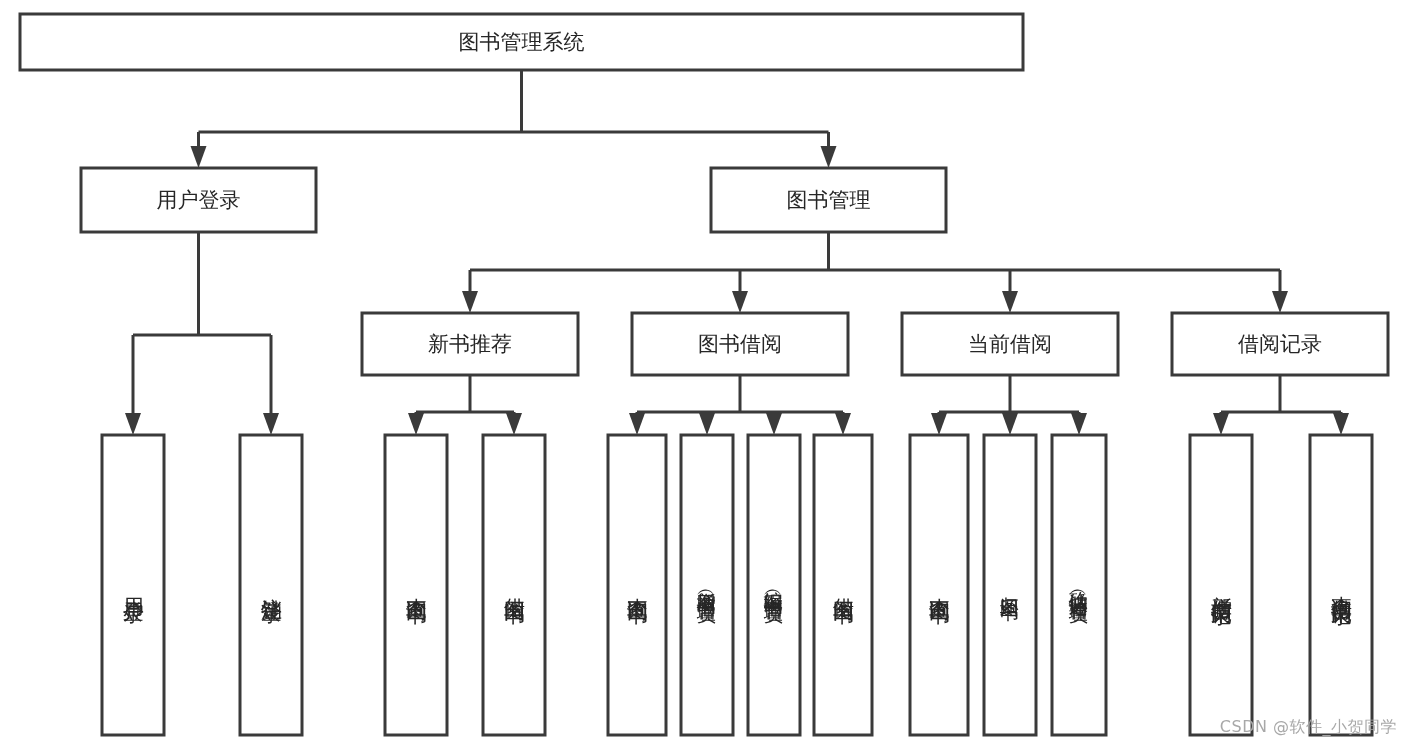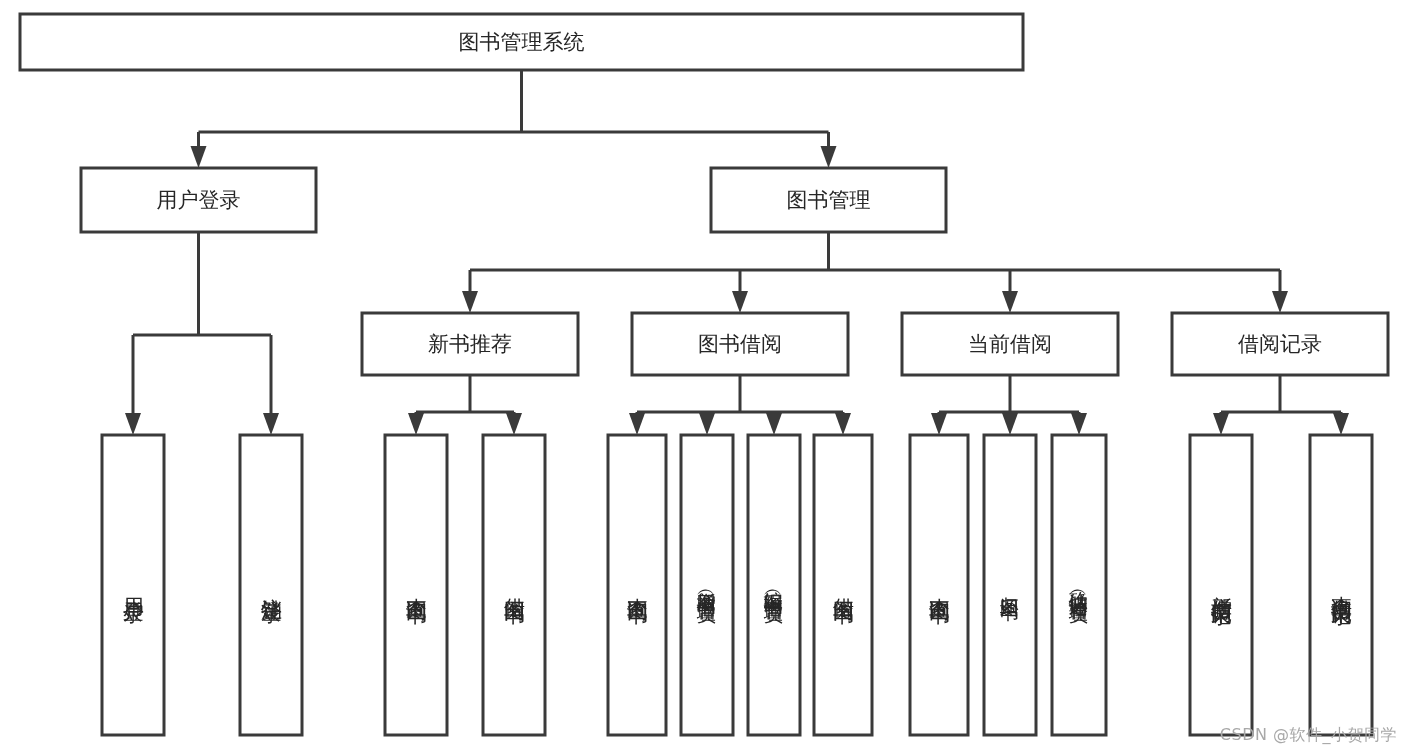--- a/index.html
+++ b/index.html
@@ -11,21 +11,21 @@
   .link-line{stroke:#3a3a3a;stroke-width:3;fill:none;stroke-linecap:butt;}
   .arrow-head{fill:#3a3a3a;stroke:none;}
   .node-label{fill:#262626;font-family:"DejaVu Sans","Liberation Sans",sans-serif;
               font-size:21px;text-anchor:middle;dominant-baseline:middle;}
   .leaf-label-wrap{position:absolute;display:flex;align-items:center;
                    justify-content:center;pointer-events:none;}
   .leaf-label{writing-mode:vertical-rl;text-orientation:upright;
               font-family:"DejaVu Sans","Liberation Sans",sans-serif;
               font-size:21px;color:#262626;line-height:1.18;letter-spacing:2px;
               white-space:nowrap;text-align:center;}
-  #watermark{position:absolute;right:8px;bottom:0;font-size:16px;
+  #watermark{position:absolute;right:8px;bottom:8px;font-size:16px;
              color:#a8a8a8;font-family:"DejaVu Sans","Liberation Sans",sans-serif;
              letter-spacing:.5px;white-space:nowrap;}
 </style>
 </head>
 <body>
 
 <div id="diagram-root">
 
   <svg id="tree" viewBox="0 0 1405 747">
     <g id="connectors">

